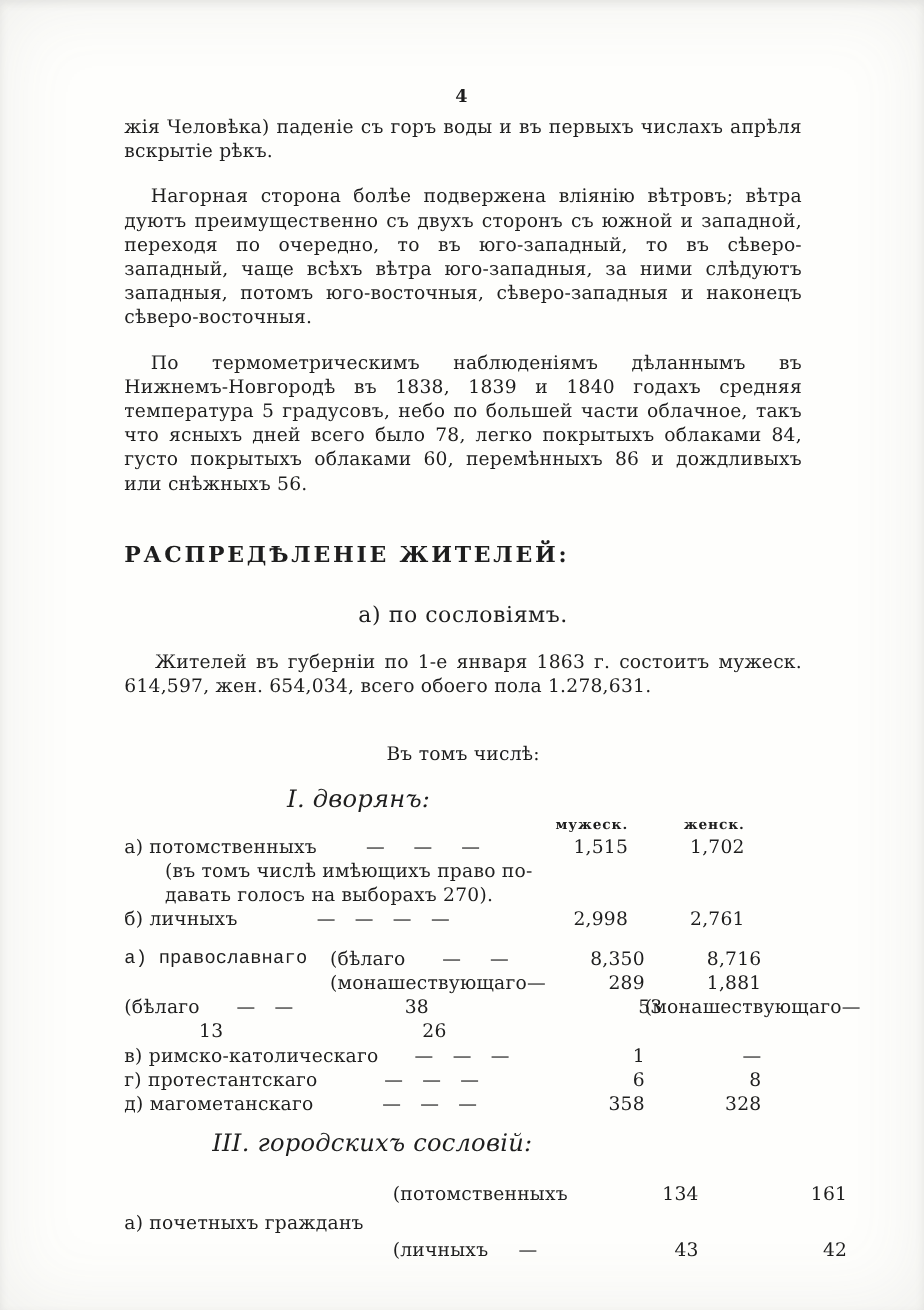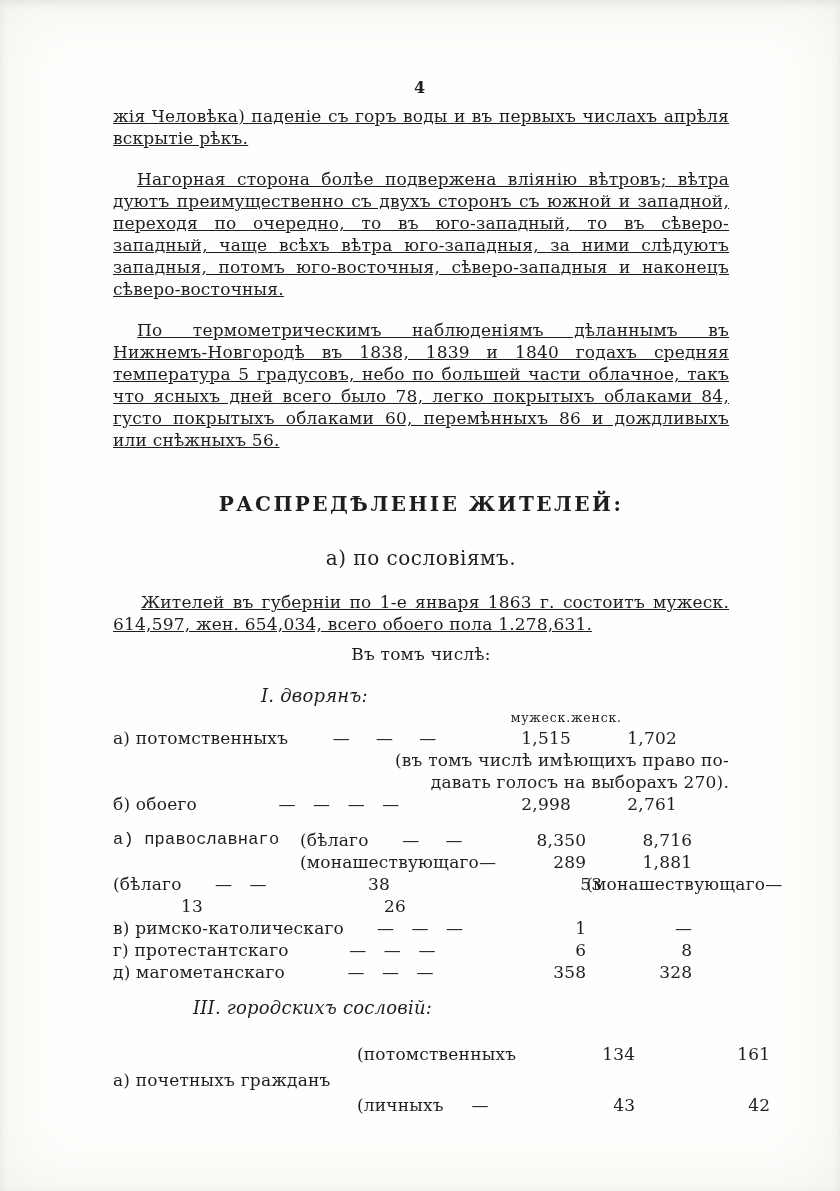--- a/index.html
+++ b/index.html
@@ -26,60 +26,59 @@
 
     .content {
       width: 616px;
       margin-left: 113px;
       margin-top: 8px;
       font-size: 17px;
       line-height: 22px;
       letter-spacing: 0.2px;
     }
 
-    .para { text-align: justify; text-indent: 24px; margin: 19px 0 0 0; text-decoration: underline; }
+    .para { text-align: justify; text-indent: 24px; margin: 19px 0 0 0; }
     .para.no-indent { text-indent: 0; margin-top: 0; }
     .para.summary { margin-top: 22px; text-indent: 28px; }
 
     .heading {
       margin: 42px 0 0 0;
-      text-align: center;
       font-size: 20px;
       font-weight: bold;
       letter-spacing: 2.5px;
     }
 
     .subheading { margin-top: 32px; text-align: center; font-size: 20px; letter-spacing: 0.5px; }
 
-    .center-line { margin-top: 8px; text-align: center; }
-
-    .sect-title { font-style: italic; font-size: 18px; line-height: 22px; }
+    .center-line { margin-top: 40px; text-align: center; }
+
+    .sect-title { font-style: italic; font-size: 22px; line-height: 22px; }
     .t1 { margin-top: 20px; margin-left: 148px; }
     .t2 { margin-top: 18px; margin-left: 90px; }
     .t3 { margin-top: 14px; margin-left: 80px; }
 
     .col-headers {
       display: flex;
       margin-top: 2px;
       padding-right: 52px;
       font-size: 12.5px;
-      font-weight: normal;
+      font-weight: bold;
       letter-spacing: 0.8px;
       line-height: 18px;
     }
     .col-headers .spacer { flex: 1; }
 
     .male-col { width: 90px; text-align: right; }
-    .female-col { width: 106px; text-align: left; }
+    .female-col { width: 106px; text-align: right; }
 
     .row { display: flex; line-height: 22px; padding-right: 52px; }
     .row .rlabel { white-space: nowrap; }
     .row .dashes { flex: 1; text-align: center; }
 
-    .note { padding-left: 37px; line-height: 22px; text-align: right; }
+    .note { padding-left: 37px; line-height: 22px; }
 
     .gtable {
       display: grid;
       grid-template-columns: 187px 1fr 90px 106px;
       grid-auto-rows: 22px;
       line-height: 22px;
       padding-right: 52px;
       margin-top: 14px;
     }
     .gtable.urban { grid-template-columns: 215px 1fr 90px 106px; margin-top: 24px; gap: 29px; }
@@ -125,21 +124,21 @@
 
     <div class="row">
       <span class="rlabel">а) потомственныхъ</span>
       <span class="dashes">—   —   —</span>
       <span class="num male-col">1,515</span>
       <span class="num female-col">1,702</span>
     </div>
     <div class="note">(въ томъ числѣ имѣющихъ право по-</div>
     <div class="note">давать голосъ на выборахъ 270).</div>
     <div class="row">
-      <span class="rlabel">б) обоего</span>
+      <span class="rlabel">б) личныхъ</span>
       <span class="dashes">—  —  —  —</span>
       <span class="num male-col">2,998</span>
       <span class="num female-col">2,761</span>
     </div>
 
 
     <div class="gtable">
       <span class="glabel top">а) православнаго</span>
       <span class="gsub">
         <span>(бѣлаго</span>

